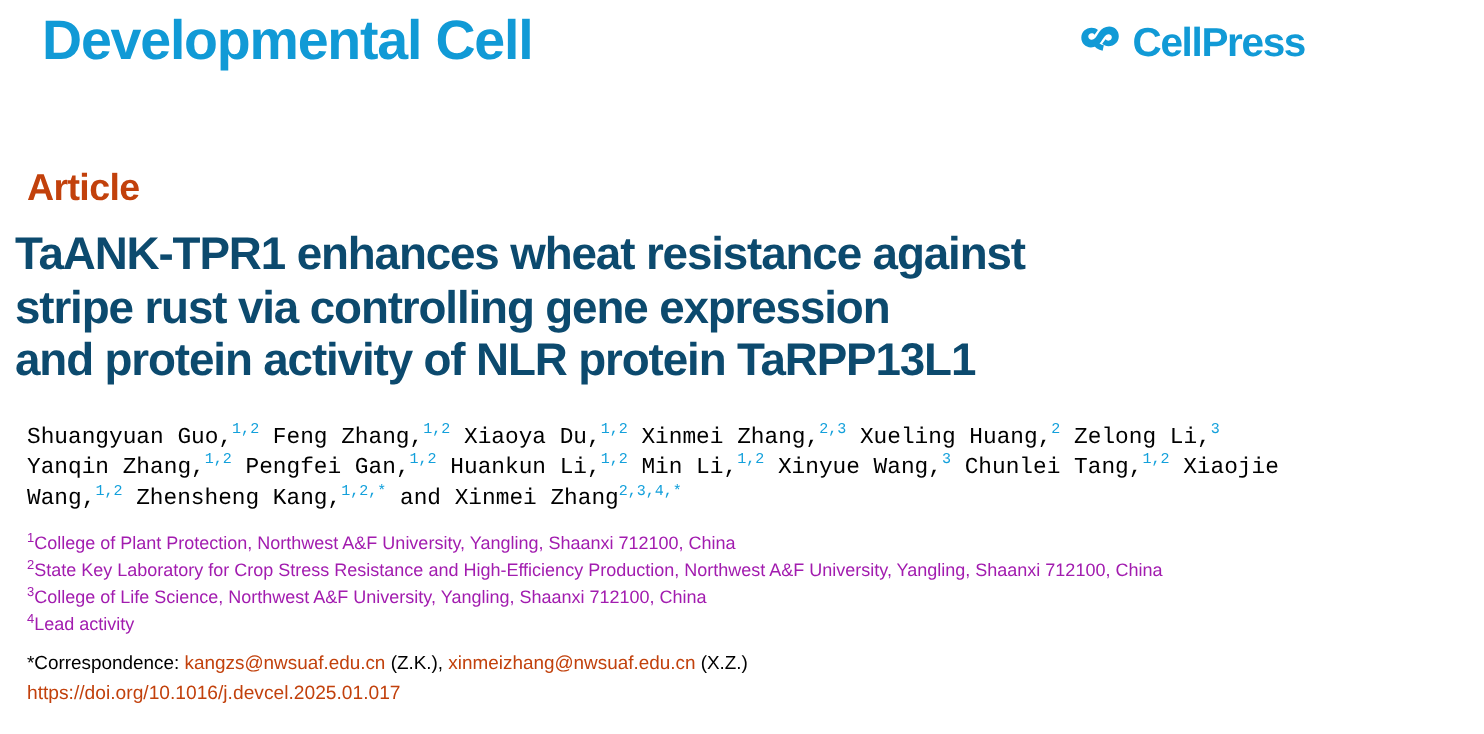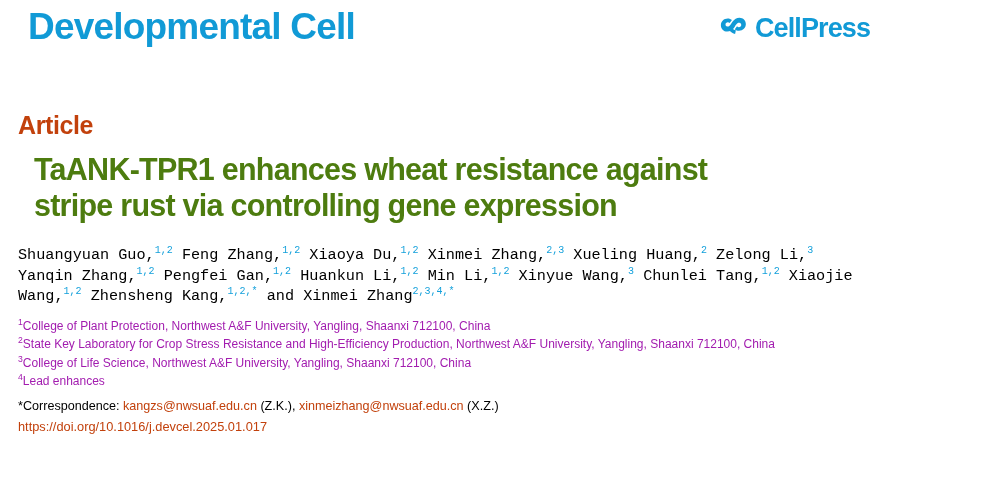--- a/index.html
+++ b/index.html
@@ -69,26 +69,26 @@
     font-size: 25px;
     font-weight: bold;
     letter-spacing: -0.4px;
     color: #c2410c;
     line-height: 1;
   }
 
   
   .article-title {
     margin-top: 14px;
-    margin-left: 24px;
+    margin-left: 0;
     font-size: 30.5px;
     font-weight: bold;
     line-height: 1.165;
     letter-spacing: -0.75px;
-    color: #4d7c0f;
+    color: #0c4a6e;
   }
   .article-title .tline { display: block; white-space: nowrap; }
 
   
   .authors {
     margin-top: 22px;
     margin-left: 8px;
     font-size: 15.2px;
     line-height: 1.36;
     color: #000000;
@@ -154,29 +154,30 @@
       </span>
       <span class="brand-name">CellPress</span>
     </div>
   </div>
 
   <div class="article-label">Article</div>
 
   <h1 class="article-title">
     <span class="tline">TaANK-TPR1 enhances wheat resistance against</span>
     <span class="tline">stripe rust via controlling gene expression</span>
+    <span class="tline">and protein activity of NLR protein TaRPP13L1</span>
   </h1>
 
   <div class="authors"><span><span>Shuangyuan Guo</span><span>,</span><sup>1,2</sup></span> <span><span>Feng Zhang</span><span>,</span><sup>1,2</sup></span> <span><span>Xiaoya Du</span><span>,</span><sup>1,2</sup></span> <span><span>Xinmei Zhang</span><span>,</span><sup>2,3</sup></span> <span><span>Xueling Huang</span><span>,</span><sup>2</sup></span> <span><span>Zelong Li</span><span>,</span><sup>3</sup></span> <span><span>Yanqin Zhang</span><span>,</span><sup>1,2</sup></span> <span><span>Pengfei Gan</span><span>,</span><sup>1,2</sup></span> <span><span>Huankun Li</span><span>,</span><sup>1,2</sup></span> <span><span>Min Li</span><span>,</span><sup>1,2</sup></span> <span><span>Xinyue Wang</span><span>,</span><sup>3</sup></span> <span><span>Chunlei Tang</span><span>,</span><sup>1,2</sup></span> <span><span>Xiaojie Wang</span><span>,</span><sup>1,2</sup></span> <span><span>Zhensheng Kang</span><span>,</span><sup>1,2,*</sup></span> <span><span>and Xinmei Zhang</span><sup>2,3,4,*</sup></span></div>
 
   <div class="affiliations">
       <p><sup>1</sup><span>College of Plant Protection, Northwest A&amp;F University, Yangling, Shaanxi 712100, China</span></p>
       <p><sup>2</sup><span>State Key Laboratory for Crop Stress Resistance and High-Efficiency Production, Northwest A&amp;F University, Yangling, Shaanxi 712100, China</span></p>
       <p><sup>3</sup><span>College of Life Science, Northwest A&amp;F University, Yangling, Shaanxi 712100, China</span></p>
-      <p><sup>4</sup><span>Lead enhances</span></p>
+      <p><sup>4</sup><span>Lead activity</span></p>
     </div>
 
   <div class="correspondence"><span>*Correspondence: </span><a class="link" href="#">kangzs@nwsuaf.edu.cn</a><span> (Z.K.), </span><a class="link" href="#">xinmeizhang@nwsuaf.edu.cn</a><span> (X.Z.)</span></div>
 
   <div class="doi">
     <a class="link" href="#">https://doi.org/10.1016/j.devcel.2025.01.017</a>
   </div>
 
 </div>
 

